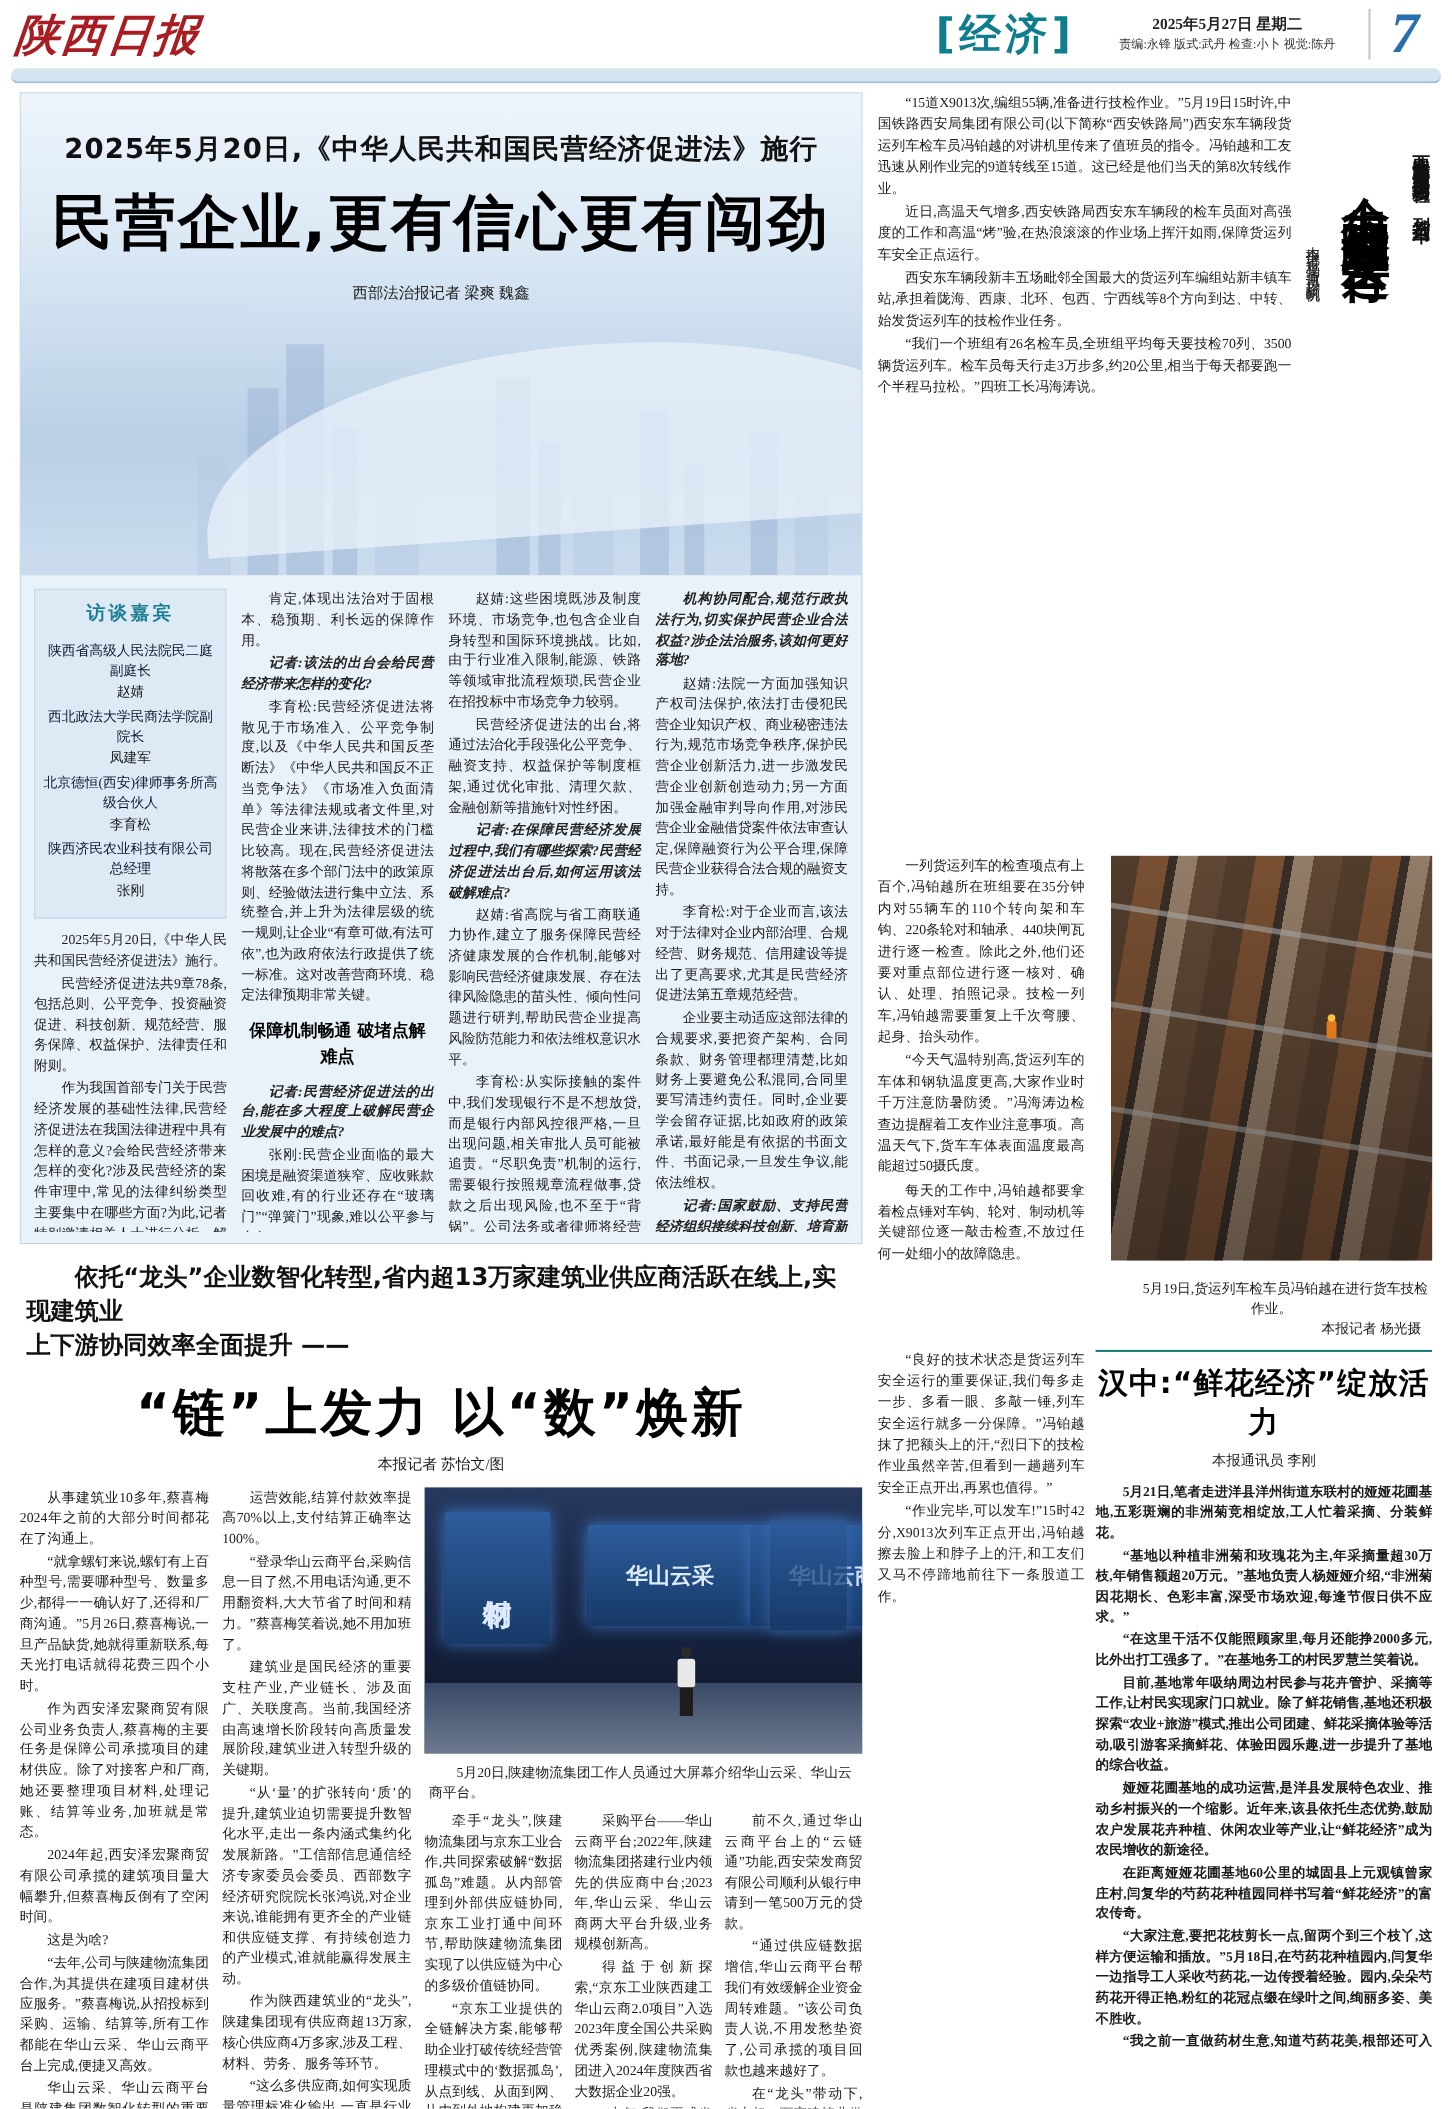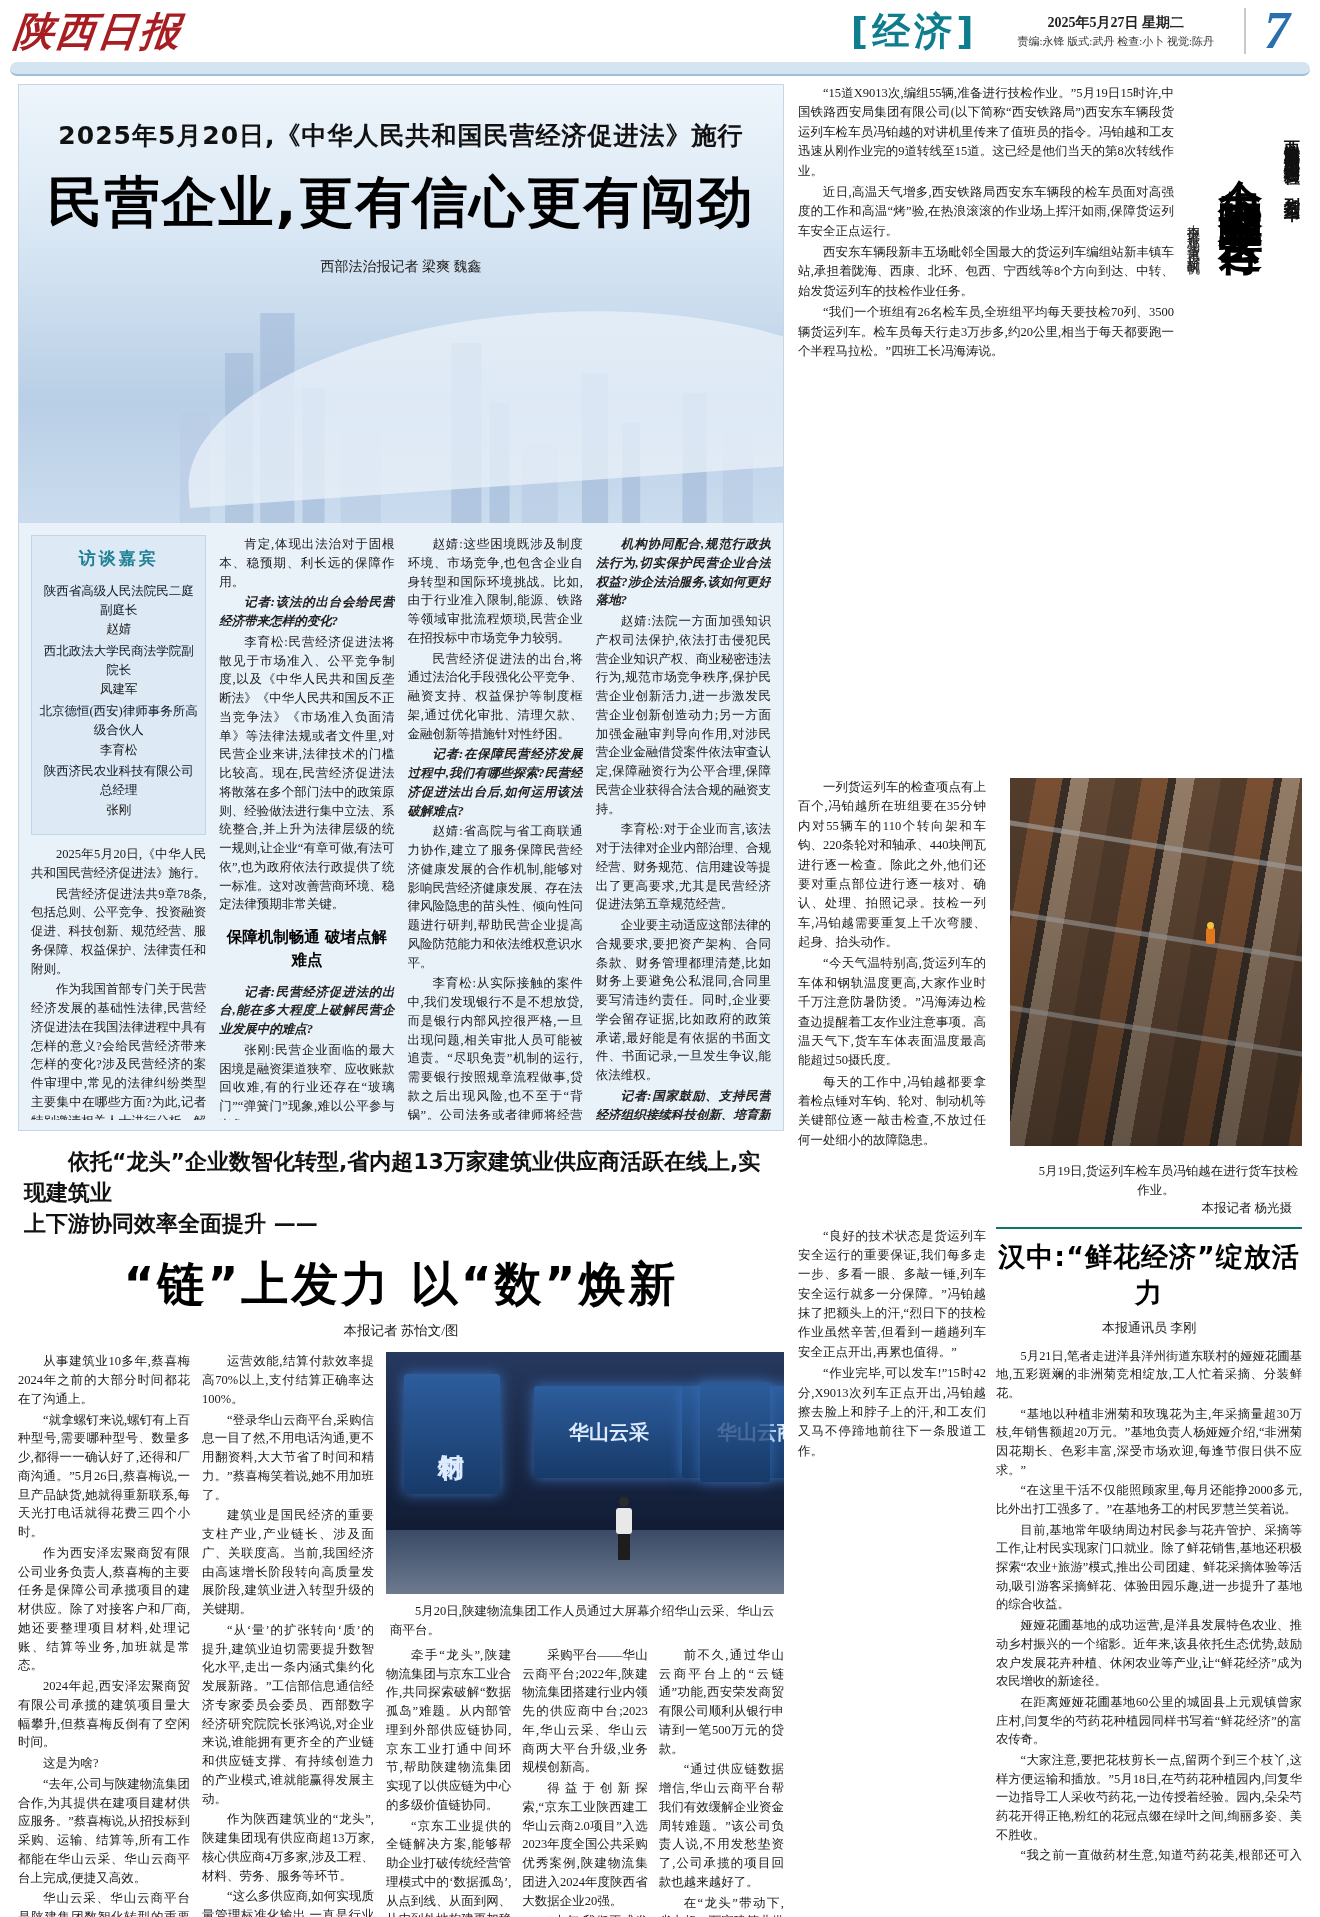--- a/index.html
+++ b/index.html
@@ -92,21 +92,21 @@
   .worker:after{content:"";display:block;width:7px;height:7px;border-radius:50%;background:#f4c23c;margin:-6px 0 0 1px;}
   .train-caption{font-size:12.5px;line-height:1.5;margin-top:16px;text-indent:2em;text-align:center;}
   .train-credit{font-size:12.5px;text-align:right;padding-right:10px;}
   
   .bottom-right{display:flex;gap:10px;margin-top:10px;height:640px;overflow:hidden;}
   .bottom-right .tcol{width:188px;flex:none;}
   .hz{flex:1;min-width:0;border-top:2px solid #0f766e;padding-top:10px;}
   .hz-headline{text-align:center;font-family:"DejaVu Sans","Liberation Sans",sans-serif;
       font-size:27px;font-weight:900;letter-spacing:1px;color:#000;}
   .hz-byline{text-align:center;font-size:13px;margin:8px 0 10px 0;}
-  .hz-body{font-size:12.3px;line-height:1.52;text-align:justify;overflow:hidden;height:540px;}
+  .hz-body{font-size:12.3px;line-height:1.52;text-align:justify;overflow:hidden;height:540px;font-weight:bold;}
 </style>
 </head>
 <body>
 
 <div class="page">
 
   <div class="masthead">
     <div class="paper-logo">陕西日报</div>
     <div class="mast-spacer"></div>
     <div class="section-label">[经济]</div>

